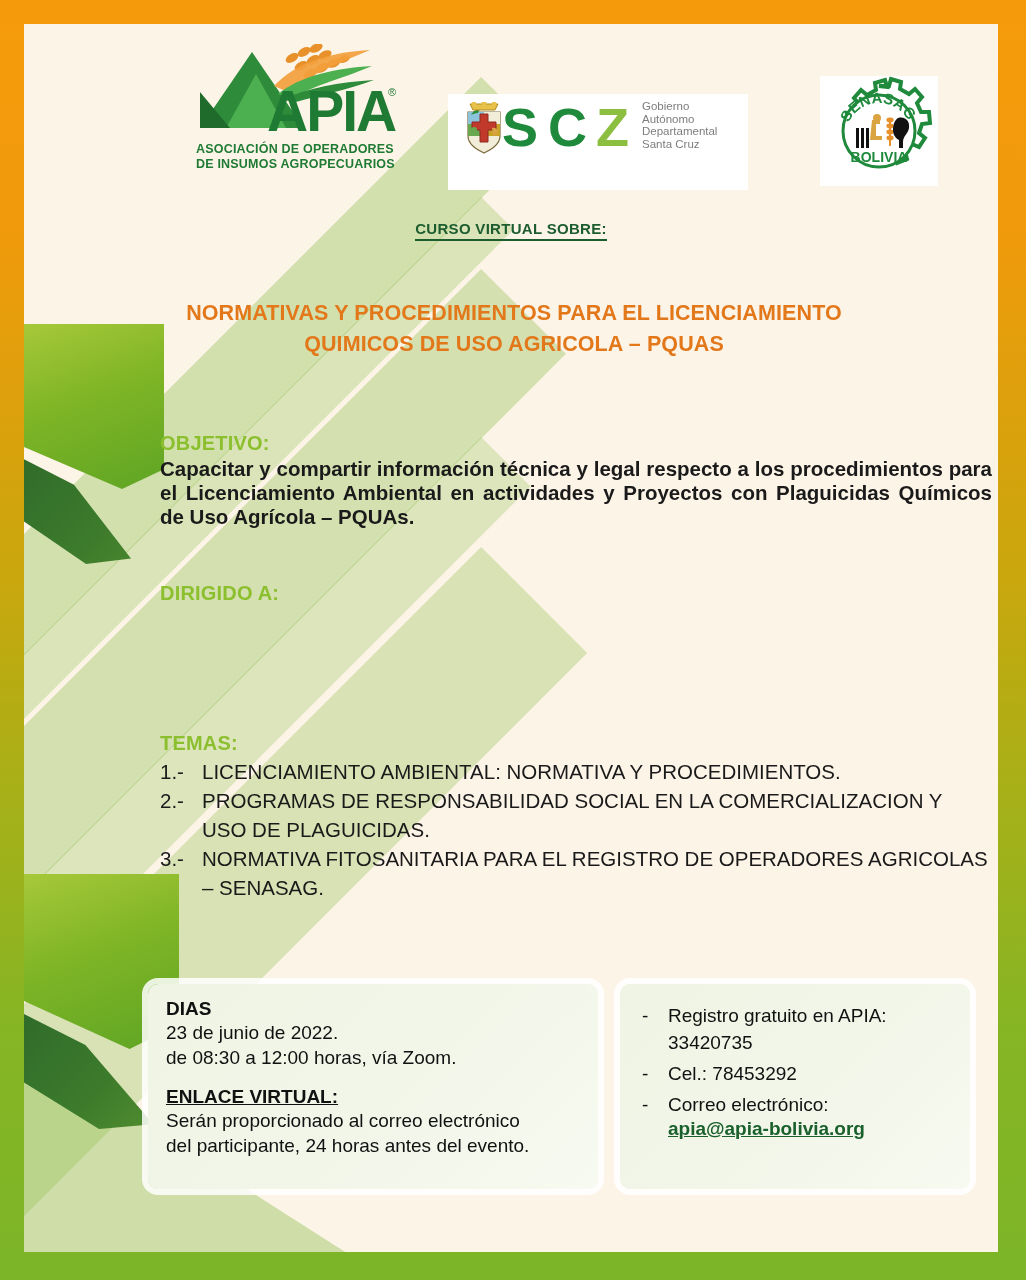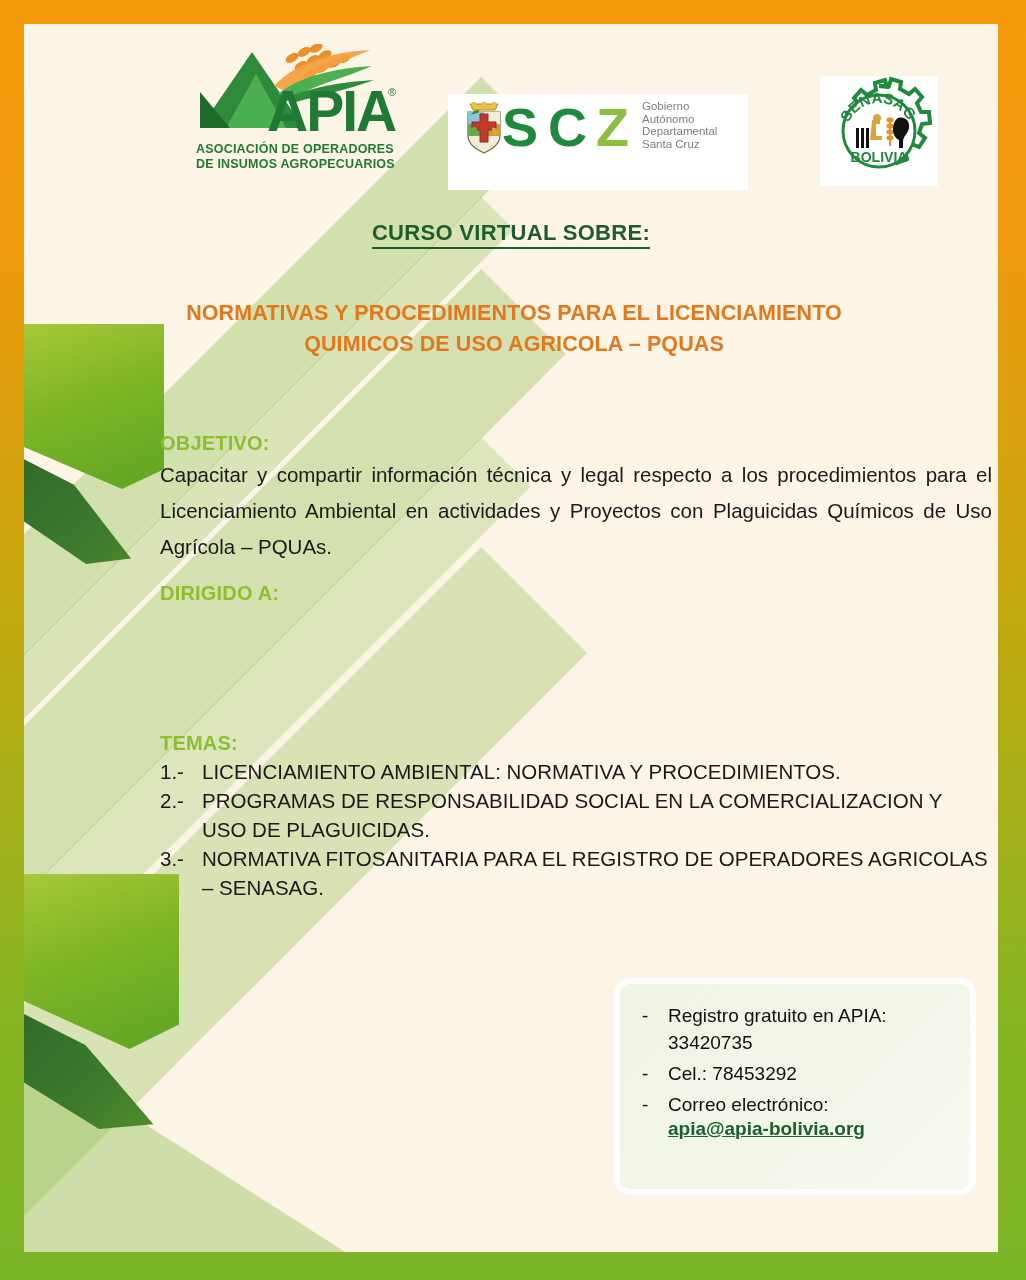--- a/index.html
+++ b/index.html
@@ -110,35 +110,35 @@
   .scz-z{position:absolute;left:140px;top:-2px;font-size:54px;font-weight:bold;color:#8CBF3F;font-family:"Liberation Sans",sans-serif;letter-spacing:-2px;}
   .scz-gov{position:absolute;left:186px;top:2px;width:110px;font-size:11.5px;line-height:12.5px;color:#7D7D7D;}
   .scz-dir{position:absolute;left:0;top:62px;width:300px;text-align:center;font-size:17px;font-weight:bold;color:#1F8A3C;}
 
   
   #senasag{position:absolute;left:780px;top:30px;width:118px;height:110px;background:#FFFFFF;}
 
   
   #curso{
     position:absolute;left:0;top:196px;width:974px;text-align:center;
-    font-size:22px;font-weight:bold;color:#1C5C2E;letter-spacing:.3px;
+    font-size:15px;font-weight:bold;color:#1C5C2E;letter-spacing:.3px;
   }
   #curso span{border-bottom:2.5px solid #1C5C2E;padding-bottom:2px;}
   #main-title{
     position:absolute;left:60px;top:250px;width:860px;text-align:center;
     font-size:21.5px;font-weight:bold;color:#E2781A;line-height:31px;letter-spacing:.1px;margin-top:24px;
   }
 
   
   .sec{position:absolute;left:136px;width:832px;}
   .sec-h{
     font-size:20px;font-weight:bold;color:#8CBF2E;letter-spacing:.2px;margin-bottom:2px;
   }
   .sec-p{
-    font-size:20.5px;color:#1A1A1A;line-height:36px;text-align:justify;
+    font-size:20.5px;color:#1A1A1A;line-height:24px;text-align:justify;font-weight:bold;
   }
   #sec-objetivo{top:408px;}
   #sec-dirigido{top:558px;}
   #sec-temas{top:708px;}
 
   .tema{
     position:relative;font-size:20.5px;color:#1A1A1A;line-height:29px;
     padding-left:42px;
   }
   .tema .num{position:absolute;left:0;top:0;}
@@ -303,20 +303,28 @@
       <div class="tema">
         <span class="num">2.-</span>
         <span>PROGRAMAS DE RESPONSABILIDAD SOCIAL EN LA COMERCIALIZACION Y USO DE PLAGUICIDAS.</span>
       </div>
       <div class="tema">
         <span class="num">3.-</span>
         <span>NORMATIVA FITOSANITARIA  PARA EL REGISTRO DE OPERADORES AGRICOLAS – SENASAG.</span>
       </div>
     </div>
 
+    <div class="box arial" id="box-dias">
+      <div class="dias-h">DIAS</div>
+      <div class="dias-l">23 de junio de 2022.</div>
+      <div class="dias-l">de 08:30 a 12:00 horas, vía Zoom.</div>
+      <div class="enlace-h">ENLACE VIRTUAL:</div>
+      <div class="dias-l">Serán proporcionado al correo electrónico</div>
+      <div class="dias-l">del participante, 24 horas antes del evento.</div>
+    </div>
 
     <div class="box" id="box-reg">
 
       <div class="reg-item">
         <span class="dash">-</span>
         <span>Registro gratuito en APIA:</span><br>
         <span>33420735</span>
       </div>
 
       <div class="reg-item">

